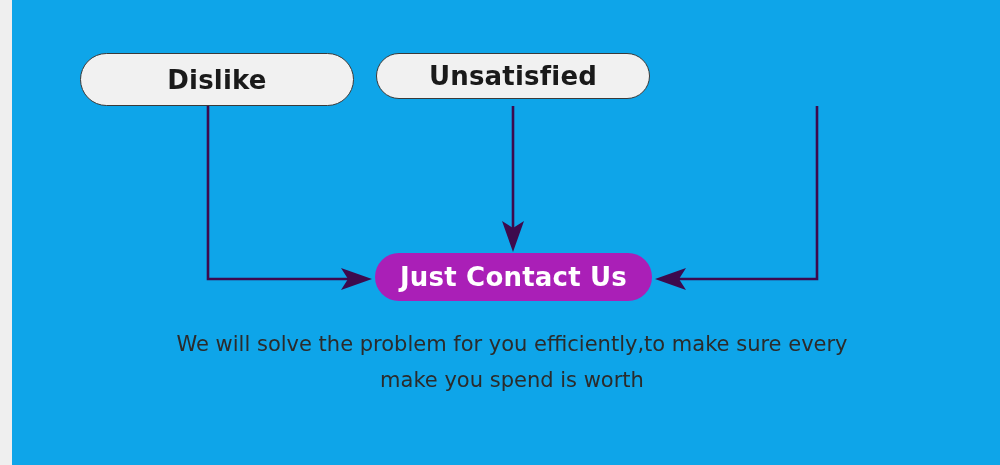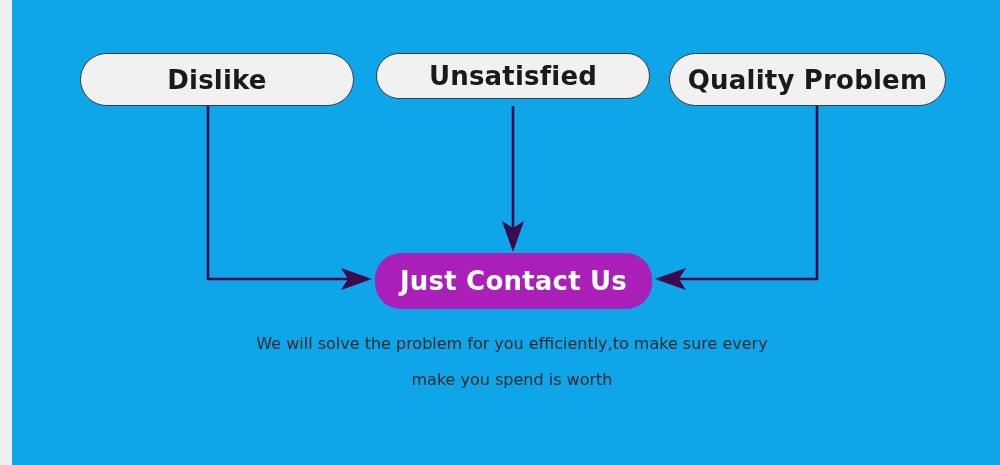--- a/index.html
+++ b/index.html
@@ -47,21 +47,21 @@
   }
   #box-dislike   { left: 68px;  top: 53px;  width: 274px; height: 53px; }
   #box-unsat     { left: 364px; top: 53px;  width: 274px; height: 46px; }
   #box-quality   { left: 657px; top: 53px;  width: 277px; height: 53px; }
 
   #cta-button {
     position: absolute;
     left: 363px;
     top: 253px;
     width: 277px;
-    height: 56px;
+    height: 48px;
     background: #aa1fb7;
     border-radius: 26px;
     display: flex;
     align-items: center;
     justify-content: center;
     z-index: 4;
     cursor: pointer;
   }
   #cta-label {
     font-size: 26px;
@@ -69,21 +69,21 @@
     color: #ffffff;
     white-space: nowrap;
     letter-spacing: 0.2px;
   }
   #caption {
     position: absolute;
     left: 150px;
     top: 326px;
     width: 700px;
     text-align: center;
-    font-size: 16px;
+    font-size: 21px;
     line-height: 36px;
     color: #2b2b2b;
     z-index: 3;
   }
   .caption-line { display: block; }
 </style>
 </head>
 <body>
 
 <div id="canvas">
@@ -107,23 +107,20 @@
   </svg>
 
   <div class="reason-box" id="box-dislike">
     <span class="reason-label">Dislike</span>
   </div>
 
   <div class="reason-box" id="box-unsat">
     <span class="reason-label">Unsatisfied</span>
   </div>
 
-  <div class="reason-box" id="box-quality">
-    <span class="reason-label">Quality Problem</span>
-  </div>
 
   <div id="cta-button">
     <span id="cta-label">Just Contact Us</span>
   </div>
 
   <div id="caption">
     <span class="caption-line">We will solve the problem for you efficiently,to make sure every</span>
     <span class="caption-line">make you spend is worth</span>
   </div>
 

